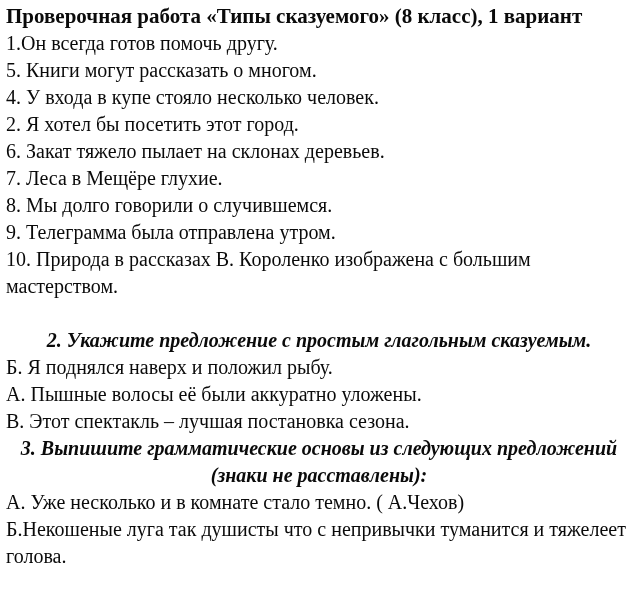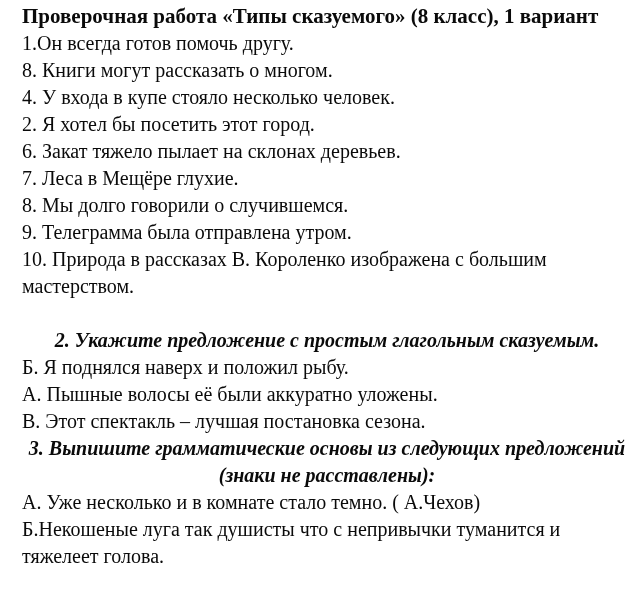--- a/index.html
+++ b/index.html
@@ -11,21 +11,21 @@
     width: 640px;
     height: 616px;
     overflow: hidden;
     font-family: "Liberation Serif", "DejaVu Serif", serif;
     color: #0a0a0a;
   }
   .page {
     box-sizing: border-box;
     width: 640px;
     height: 616px;
-    padding: 3px 8px 0 22px;
+    padding: 3px 8px 0 6px;
     background: #ffffff;
   }
   .title {
     font-size: 21px;
     font-weight: bold;
     line-height: 27px;
     margin: 0;
   }
   p.line {
     font-size: 20px;
@@ -51,21 +51,21 @@
   }
 </style>
 </head>
 <body>
 
 <div class="page">
 
   <h1 class="title">Проверочная работа «Типы сказуемого» (8 класс), 1 вариант</h1>
 
   <p class="line">1.Он всегда готов помочь другу.</p>
-  <p class="line">8. Книги могут рассказать о многом.</p>
+  <p class="line">5. Книги могут рассказать о многом.</p>
   <p class="line">4. У входа в купе стояло несколько человек.</p>
   <p class="line">2. Я хотел бы посетить этот город.</p>
   <p class="line">6. Закат тяжело пылает на склонах деревьев.</p>
   <p class="line">7. Леса в Мещёре глухие.</p>
   <p class="line">8. Мы долго говорили о случившемся.</p>
   <p class="line">9. Телеграмма была отправлена утром.</p>
   <p class="line">10. Природа в рассказах В. Короленко изображена с большим мастерством.</p>
 
   <div class="spacer"></div>
 

